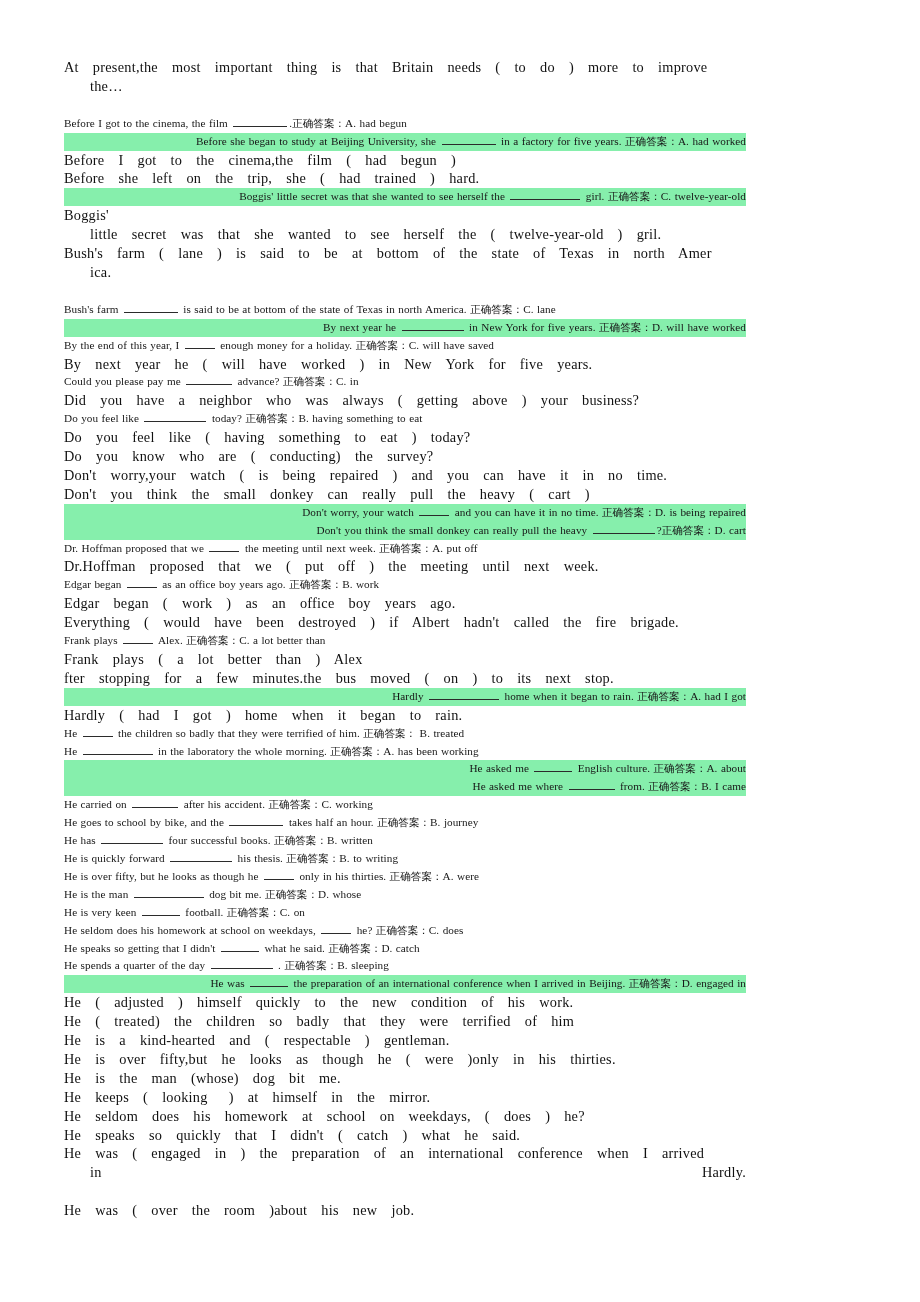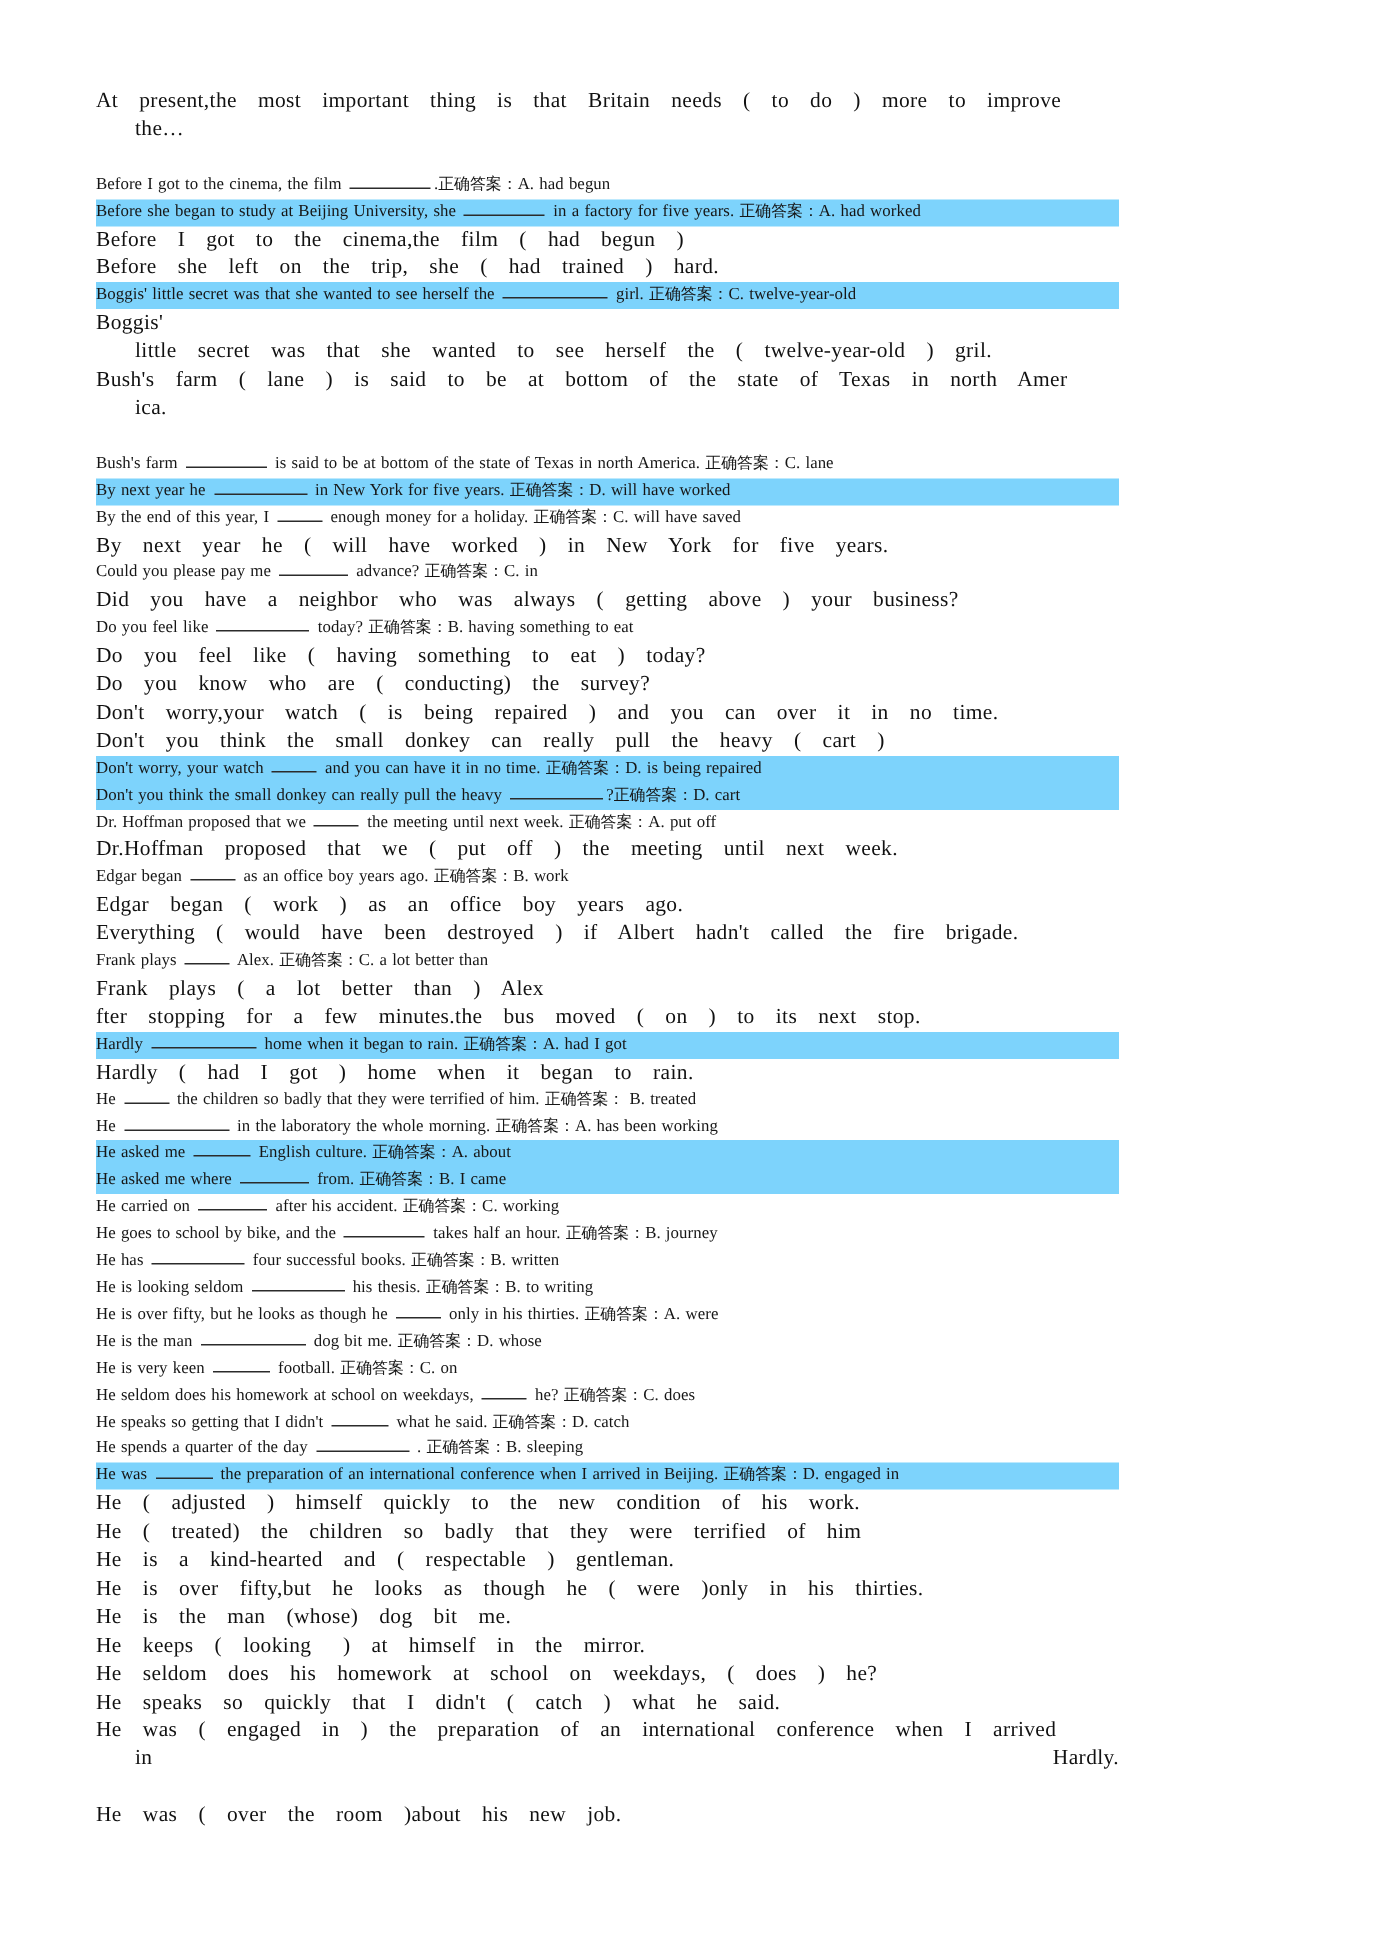--- a/index.html
+++ b/index.html
@@ -55,21 +55,22 @@
     font-size: 11.2px;
     line-height: 17.9px;
     letter-spacing: 0.05px;
     word-spacing: 0.6px;
     color: #161616;
     white-space: nowrap;
   }
 
   
   .band {
-    background: #7dd3fc;
+    background: #86efac;
+    text-align: right;
   }
 
   
   .blank {
     display: inline-block;
     border-bottom: 1px solid #2b2b2b;
     vertical-align: baseline;
     height: 0.82em;
     margin: 0 2px;
   }
@@ -103,42 +104,42 @@
     <div class="line big stretch"><span>Bush's  farm  (  lane  )  is  said  to  be  at  bottom  of  the  state  of  Texas  in  north  Amer</span><br><span class="indent"></span><span>ica.</span></div>
     <div class="line small"><span>Bush's farm </span><span class="blank b7"></span><span> is said to be at bottom of the state of Texas in north America. <span class="cjk">正确答案：</span>C. lane</span></div>
     <div class="line small band"><span>By next year he </span><span class="blank b8"></span><span> in New York for five years. <span class="cjk">正确答案：</span>D. will have worked</span></div>
     <div class="line small"><span>By the end of this year, I </span><span class="blank b4"></span><span> enough money for a holiday. <span class="cjk">正确答案：</span>C. will have saved</span></div>
     <div class="line big"><span>By  next  year  he  (  will  have  worked  )  in  New  York  for  five  years.</span></div>
     <div class="line small"><span>Could you please pay me </span><span class="blank b6"></span><span> advance? <span class="cjk">正确答案：</span>C. in</span></div>
     <div class="line big"><span>Did  you  have  a  neighbor  who  was  always  (  getting  above  )  your  business?</span></div>
     <div class="line small"><span>Do you feel like </span><span class="blank b8"></span><span> today? <span class="cjk">正确答案：</span>B. having something to eat</span></div>
     <div class="line big"><span>Do  you  feel  like  (  having  something  to  eat  )  today?</span></div>
     <div class="line big"><span>Do  you  know  who  are  (  conducting)  the  survey?</span></div>
-    <div class="line big"><span>Don't  worry,your  watch  (  is  being  repaired  )  and  you  can  over  it  in  no  time.</span></div>
+    <div class="line big"><span>Don't  worry,your  watch  (  is  being  repaired  )  and  you  can  have  it  in  no  time.</span></div>
     <div class="line big"><span>Don't  you  think  the  small  donkey  can  really  pull  the  heavy  (  cart  )</span></div>
     <div class="line small band"><span>Don't worry, your watch </span><span class="blank b4"></span><span> and you can have it in no time. <span class="cjk">正确答案：</span>D. is being repaired</span></div>
     <div class="line small band"><span>Don't you think the small donkey can really pull the heavy </span><span class="blank b8"></span><span>?<span class="cjk">正确答案：</span>D. cart</span></div>
     <div class="line small"><span>Dr. Hoffman proposed that we </span><span class="blank b4"></span><span> the meeting until next week. <span class="cjk">正确答案：</span>A. put off</span></div>
     <div class="line big"><span>Dr.Hoffman  proposed  that  we  (  put  off  )  the  meeting  until  next  week.</span></div>
     <div class="line small"><span>Edgar began </span><span class="blank b4"></span><span> as an office boy years ago. <span class="cjk">正确答案：</span>B. work</span></div>
     <div class="line big"><span>Edgar  began  (  work  )  as  an  office  boy  years  ago.</span></div>
     <div class="line big"><span>Everything  (  would  have  been  destroyed  )  if  Albert  hadn't  called  the  fire  brigade.</span></div>
     <div class="line small"><span>Frank plays </span><span class="blank b4"></span><span> Alex. <span class="cjk">正确答案：</span>C. a lot better than</span></div>
     <div class="line big"><span>Frank  plays  (  a  lot  better  than  )  Alex</span></div>
     <div class="line big"><span>fter  stopping  for  a  few  minutes.the  bus  moved  (  on  )  to  its  next  stop.</span></div>
     <div class="line small band"><span>Hardly </span><span class="blank b9"></span><span> home when it began to rain. <span class="cjk">正确答案：</span>A. had I got</span></div>
     <div class="line big"><span>Hardly  (  had  I  got  )  home  when  it  began  to  rain.</span></div>
     <div class="line small"><span>He </span><span class="blank b4"></span><span> the children so badly that they were terrified of him. <span class="cjk">正确答案：</span> B. treated</span></div>
     <div class="line small"><span>He </span><span class="blank b9"></span><span> in the laboratory the whole morning. <span class="cjk">正确答案：</span>A. has been working</span></div>
     <div class="line small band"><span>He asked me </span><span class="blank b5"></span><span> English culture. <span class="cjk">正确答案：</span>A. about</span></div>
     <div class="line small band"><span>He asked me where </span><span class="blank b6"></span><span> from. <span class="cjk">正确答案：</span>B. I came</span></div>
     <div class="line small"><span>He carried on </span><span class="blank b6"></span><span> after his accident. <span class="cjk">正确答案：</span>C. working</span></div>
     <div class="line small"><span>He goes to school by bike, and the </span><span class="blank b7"></span><span> takes half an hour. <span class="cjk">正确答案：</span>B. journey</span></div>
     <div class="line small"><span>He has </span><span class="blank b8"></span><span> four successful books. <span class="cjk">正确答案：</span>B. written</span></div>
-    <div class="line small"><span>He is looking seldom </span><span class="blank b8"></span><span> his thesis. <span class="cjk">正确答案：</span>B. to writing</span></div>
+    <div class="line small"><span>He is quickly forward </span><span class="blank b8"></span><span> his thesis. <span class="cjk">正确答案：</span>B. to writing</span></div>
     <div class="line small"><span>He is over fifty, but he looks as though he </span><span class="blank b4"></span><span> only in his thirties. <span class="cjk">正确答案：</span>A. were</span></div>
     <div class="line small"><span>He is the man </span><span class="blank b9"></span><span> dog bit me. <span class="cjk">正确答案：</span>D. whose</span></div>
     <div class="line small"><span>He is very keen </span><span class="blank b5"></span><span> football. <span class="cjk">正确答案：</span>C. on</span></div>
     <div class="line small"><span>He seldom does his homework at school on weekdays, </span><span class="blank b4"></span><span> he? <span class="cjk">正确答案：</span>C. does</span></div>
     <div class="line small"><span>He speaks so getting that I didn't </span><span class="blank b5"></span><span> what he said. <span class="cjk">正确答案：</span>D. catch</span></div>
     <div class="line small"><span>He spends a quarter of the day </span><span class="blank b8"></span><span> . <span class="cjk">正确答案：</span>B. sleeping</span></div>
     <div class="line small band"><span>He was </span><span class="blank b5"></span><span> the preparation of an international conference when I arrived in Beijing. <span class="cjk">正确答案：</span>D. engaged in</span></div>
     <div class="line big"><span>He  (  adjusted  )  himself  quickly  to  the  new  condition  of  his  work.</span></div>
     <div class="line big"><span>He  (  treated)  the  children  so  badly  that  they  were  terrified  of  him</span></div>
     <div class="line big"><span>He  is  a  kind-hearted  and  (  respectable  )  gentleman.</span></div>

